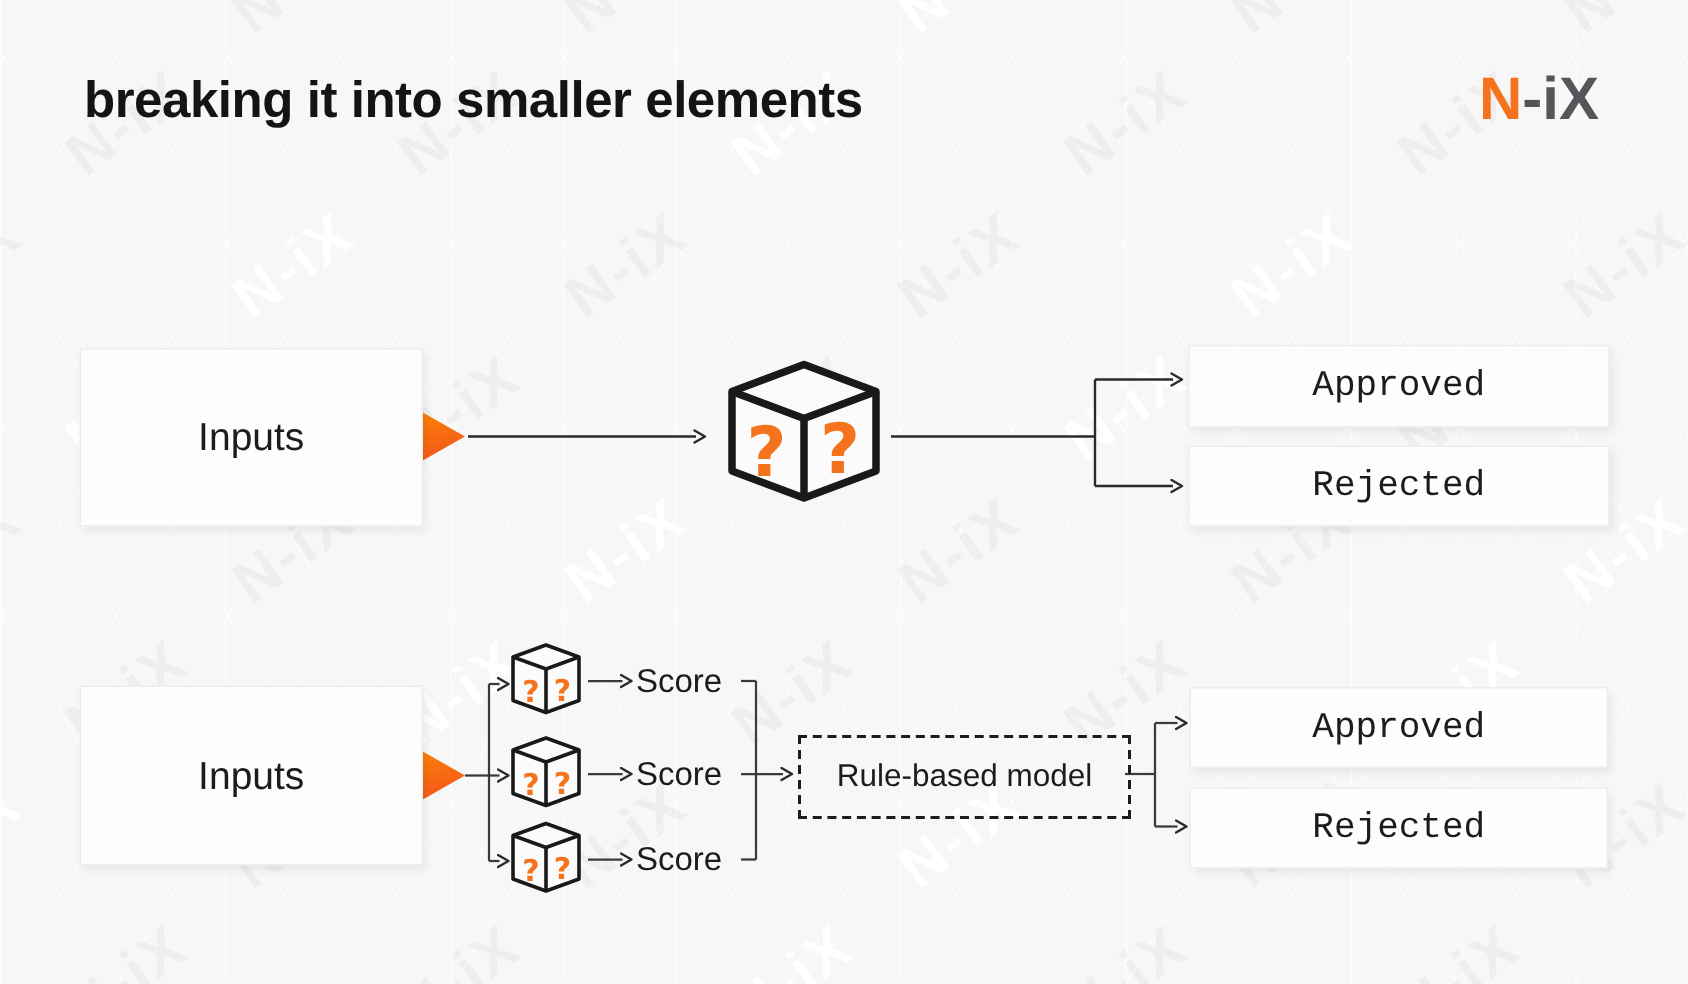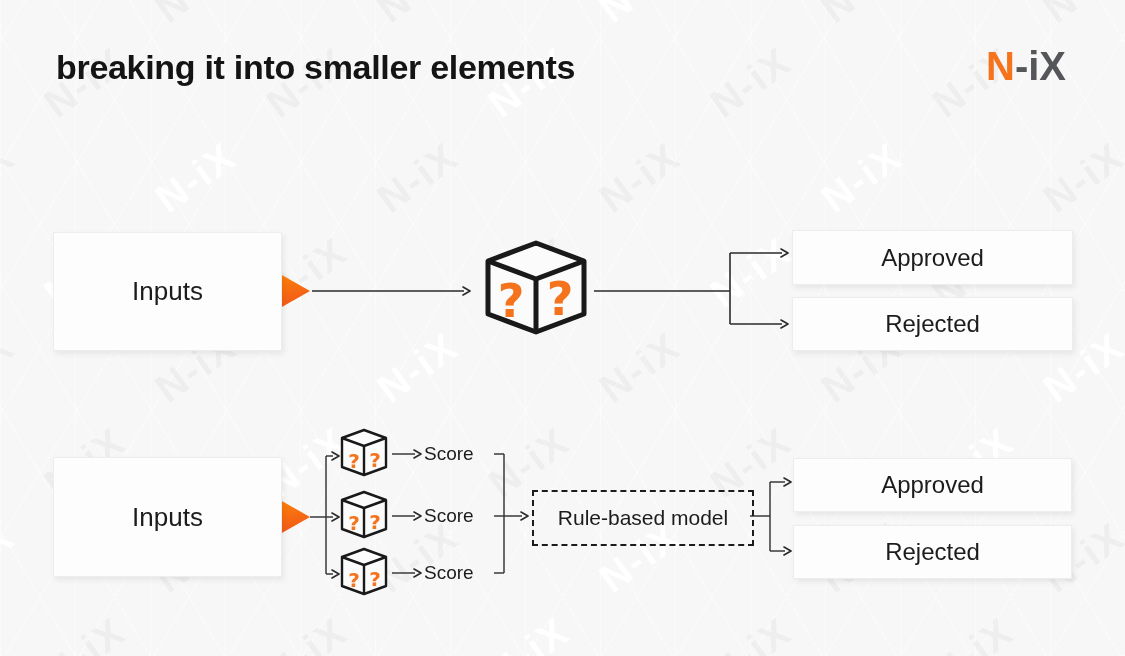--- a/index.html
+++ b/index.html
@@ -23,35 +23,35 @@
   .section-heading{position:absolute; font-size:24px; font-weight:700; color:#121212;}
   .h-standard{left:57px; top:171px;}
   .h-explainable{left:57px; top:399px;}
   .box{
     position:absolute; background:#fdfdfd; border:1px solid #ededed;
     box-shadow:2px 3px 6px rgba(0,0,0,.07);
     display:flex; align-items:center; justify-content:center;
     color:#1c1c1c;
   }
   .box-inputs{font-size:26px;}
-  .box-out{font-size:24px;}
+  .box-out{font-size:24px;font-family:Liberation Mono, monospace;}
   .inputs1{left:53px; top:232px; width:227px; height:117px;}
   .approved1{left:792px; top:230px; width:279px; height:53px;}
   .rejected1{left:792px; top:297px; width:279px; height:52px;}
   .inputs2{left:53px; top:457px; width:227px; height:118px;}
   .approved2{left:793px; top:458px; width:277px; height:52px;}
   .rejected2{left:793px; top:525px; width:277px; height:52px;}
   .rulebox{
     position:absolute; left:532px; top:490px; width:218px; height:52px;
     border:2px dashed #1c1c1c; display:flex; align-items:center; justify-content:center;
     font-size:21px; color:#1c1c1c; background:transparent;
   }
   .score{
     position:absolute; left:424px; width:66px; height:30px;
-    display:flex; align-items:center; font-size:19px; color:#1c1c1c;
+    display:flex; align-items:center; font-size:22px; color:#1c1c1c;
   }
   .score-1{top:439px;} .score-2{top:501px;} .score-3{top:558px;}
   svg.links{position:absolute; left:0; top:0; pointer-events:none;}
   .qm{font-family:"DejaVu Sans",sans-serif; font-weight:700; fill:#F4731C;}
 </style>
 </head>
 <body>
 
 <div class="canvas">
 

